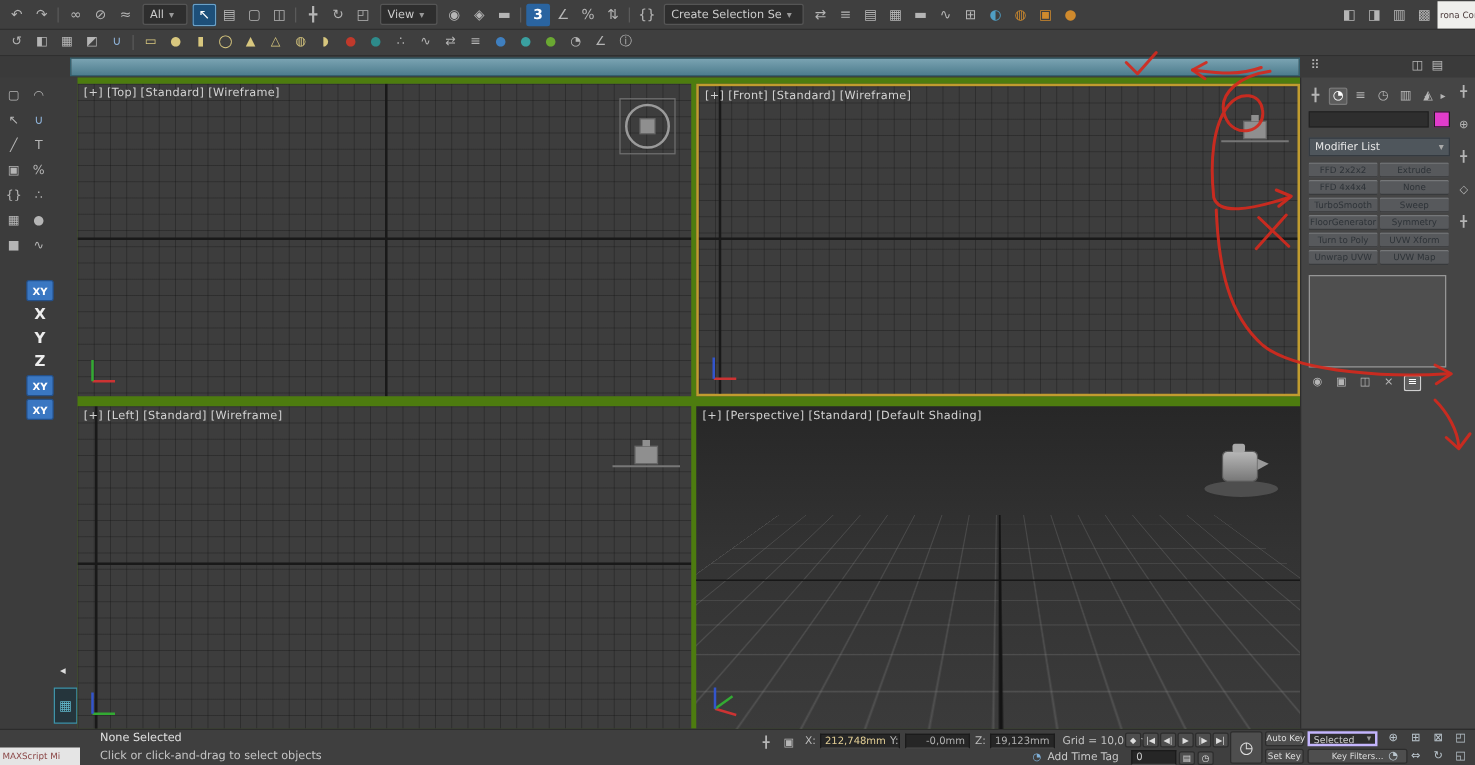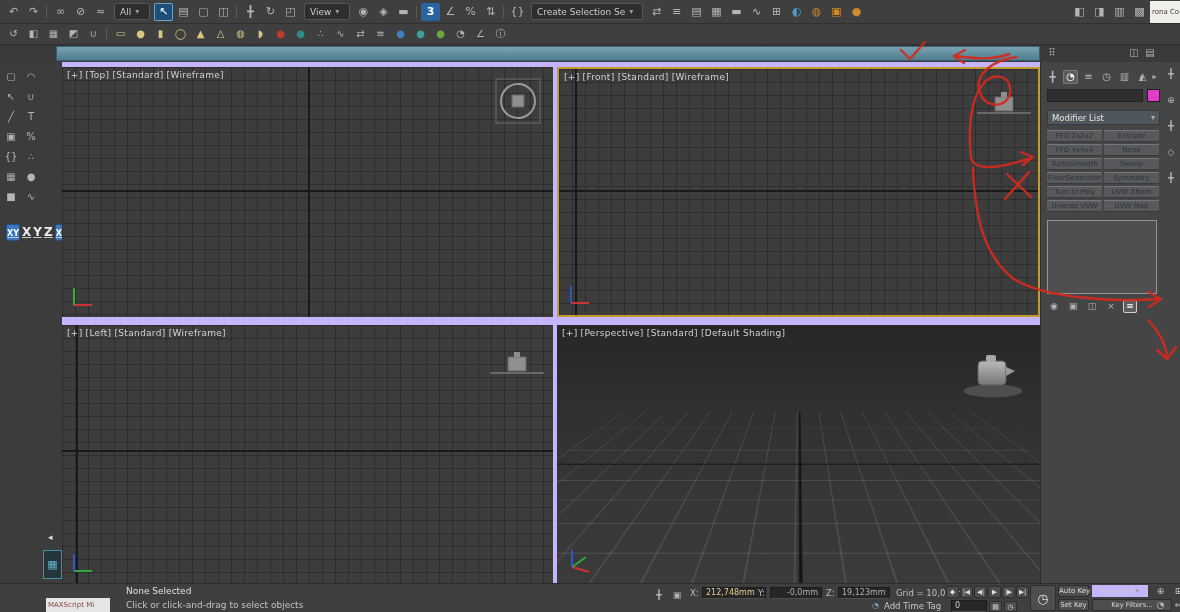--- a/index.html
+++ b/index.html
@@ -28,29 +28,29 @@
   #dock .bar{position:absolute;left:56px;top:1px;width:984px;height:15px;background:linear-gradient(#7aa3b2,#4e7d8e);border:1px solid #34606e;}
   #dock .dicon{position:absolute;top:2px;font-size:10px;color:#b5b5b5;width:16px;text-align:center;}
 
   
   #main{position:absolute;left:0;top:62px;width:1180px;height:521px;}
 
   
   #ltb{position:absolute;left:0;top:0;width:62px;height:521px;background:#3c3c3c;}
   #ltb .lgrid{position:absolute;left:2px;top:6px;width:40px;display:grid;grid-template-columns:18px 18px;gap:2px;}
   #ltb .lgrid .icon{width:18px;height:18px;line-height:18px;font-size:10px;}
-  #axisbtns{position:absolute;left:6px;top:162px;width:22px;display:flex;flex-direction:row;gap:2px;text-decoration:underline;}
+  #axisbtns{position:absolute;left:21px;top:162px;width:22px;display:flex;flex-direction:column;gap:2px;}
   .axisbtn{height:17px;line-height:17px;text-align:center;}
   .axisbtn.blue{background:#3a77c2;color:#fff;font-size:8px;font-weight:bold;border-radius:2px;border:1px solid #245089;}
   .axisbtn.letter{font-size:12px;font-weight:bold;color:#ededed;background:transparent;}
   #mini-expand{position:absolute;left:48px;top:470px;font-size:9px;color:#ddd;}
   #layout-btn{position:absolute;left:43px;top:488px;width:19px;height:29px;border:1px solid #3f93a8;background:#25353c;color:#5fb4c8;font-size:11px;text-align:center;line-height:27px;}
 
   
-  #viewports{position:absolute;left:62px;top:0;width:978px;height:521px;background:#c4b5fd;}
+  #viewports{position:absolute;left:62px;top:0;width:978px;height:521px;background:#4d7c0f;}
   .vp{position:absolute;background:#3d3d3d;overflow:hidden;}
   .vp .grid{position:absolute;left:0;top:0;right:0;bottom:0;background-image:linear-gradient(rgba(18,18,18,.35) 1px,transparent 1px),linear-gradient(90deg,rgba(18,18,18,.35) 1px,transparent 1px);background-size:13px 13px;}
   .vp .label{position:absolute;left:5px;top:3px;font-size:9px;color:#d2d2d2;letter-spacing:.3px;z-index:4;white-space:nowrap;}
   .vp .ax-h{position:absolute;left:0;right:0;height:2px;background:#191919;z-index:2;}
   .vp .ax-v{position:absolute;top:0;bottom:0;width:2px;background:#191919;z-index:2;}
   #vp-tl{left:0;top:5px;width:491px;height:250px;}
   #vp-tr{left:495px;top:5px;width:483px;height:250px;border:2px solid #c19c2f;}
   #vp-bl{left:0;top:263px;width:491px;height:258px;}
   #vp-br{left:495px;top:263px;width:483px;height:258px;background:linear-gradient(#272727,#333333 45%,#3b3b3b);}
   .vpobj{position:absolute;z-index:3;}
@@ -75,30 +75,30 @@
   .modbtn{height:12px;line-height:12px;font-size:7px;text-align:center;color:#2e3338;background:#57595c;border-radius:1px;box-shadow:inset 0 1px 0 rgba(255,255,255,.18),inset 0 -1px 0 rgba(0,0,0,.35);white-space:nowrap;overflow:hidden;}
   #cp-stack{position:absolute;left:6px;top:158px;width:110px;height:74px;background:#4f4f4f;border:1px solid #969696;}
   #cp-stackicons{position:absolute;left:6px;top:238px;display:flex;gap:5px;}
   #cp-stackicons .icon{width:14px;height:13px;line-height:13px;font-size:9px;}
   #cp-stackicons .icon.active{background:#5d5d5d;box-shadow:0 0 0 1px #cfcfcf inset;color:#fff;}
   #rstrip{position:absolute;right:1px;top:2px;width:16px;display:flex;flex-direction:column;align-items:center;gap:13px;padding-top:4px;}
   #rstrip .icon{width:14px;height:13px;line-height:13px;font-size:9px;}
 
   
   #statusbar{position:absolute;left:0;top:583px;width:1180px;height:29px;background:#3f3f3f;border-top:1px solid #2c2c2c;font-size:9px;}
-  #statusbar .abs{position:absolute;white-space:nowrap;margin-left:46px;}
+  #statusbar .abs{position:absolute;white-space:nowrap;}
   .msbox{left:0;top:14px;width:64px;height:15px;background:#e5e5e5;color:#8a4545;font-size:7px;line-height:15px;padding-left:2px;}
   .field{background:#262626;border:1px solid #1b1b1b;border-bottom-color:#4e4e4e;height:12px;line-height:10px;font-size:8px;padding:0 3px;}
   .sbtn{background:#4e4e4e;border:1px solid #2d2d2d;color:#ddd;text-align:center;border-radius:2px;}
   #timebtns{left:900px;top:2px;display:flex;gap:1px;}
   #timebtns .sbtn{width:13px;height:12px;line-height:11px;font-size:6.5px;}
   #framerow{left:905px;top:16px;display:flex;gap:2px;align-items:center;}
   #navcluster{left:1106px;top:1px;display:grid;grid-template-columns:repeat(4,17px);gap:1px;}
   #navcluster .icon{width:17px;height:13px;line-height:13px;font-size:9px;color:#b9c4cc;}
-  .sdd{background:#2e2e2e;border:6px solid #c4b5fd;color:#ccc;display:flex;align-items:center;justify-content:space-between;padding:0 3px;}
+  .sdd{background:#2e2e2e;border:2px solid #c4b5fd;color:#ccc;display:flex;align-items:center;justify-content:space-between;padding:0 3px;}
 
   
   #annot{position:absolute;left:0;top:0;z-index:60;pointer-events:none;stroke:#d4291d;}
   #annot path{fill:none;stroke-width:2.4px;stroke-linecap:round;stroke-linejoin:round;opacity:.92;}
 </style>
 </head>
 <body>
 
 <div id="app">
 

